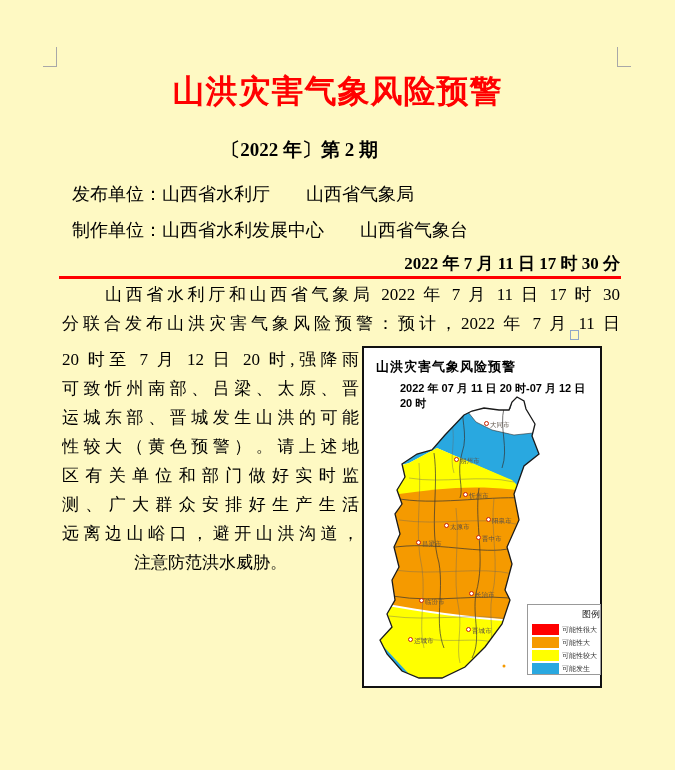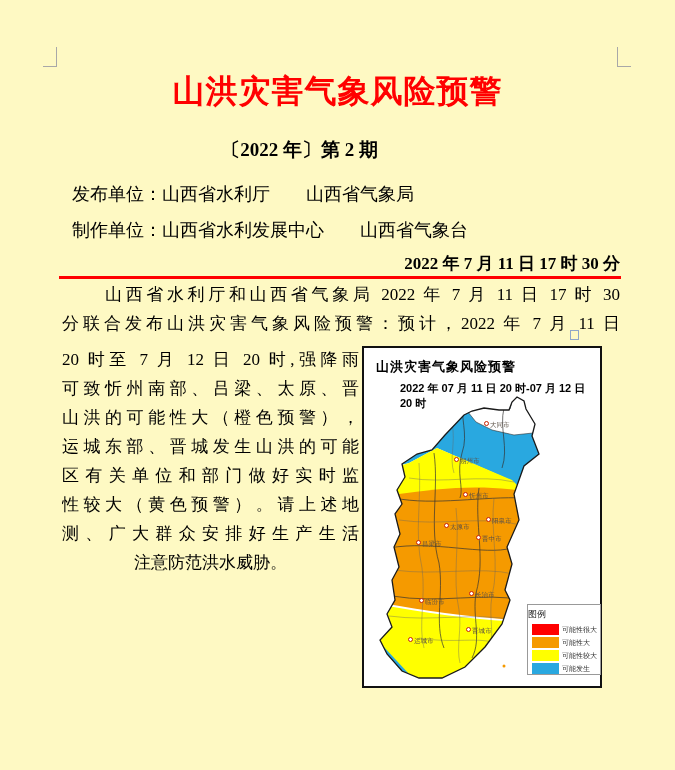--- a/index.html
+++ b/index.html
@@ -35,21 +35,21 @@
   .map-title{position:absolute;left:12px;top:10px;font-size:13px;font-weight:bold;letter-spacing:1px;}
   .map-subtitle{position:absolute;left:12px;top:33px;font-size:11px;font-weight:bold;margin-left:24px;}
   .map-box svg{position:absolute;left:0;top:0;}
   .cities{position:absolute;left:0;top:0;right:0;bottom:0;}
   .city{position:absolute;font-size:6.5px;line-height:7px;color:#5a4f44;white-space:nowrap;}
   .cdot{display:inline-block;width:3px;height:3px;border:1px solid #cc2200;border-radius:50%;
         margin-right:1px;vertical-align:1px;background:#fff;}
   
   .legend{position:absolute;left:163px;top:256px;width:74px;height:71px;background:#fff;
           border:1px solid #999;box-sizing:border-box;}
-  .legend-title{text-align:left;font-size:9px;margin-top:3px;margin-bottom:2px;color:#222;}
+  .legend-title{text-align:right;font-size:9px;margin-top:3px;margin-bottom:2px;color:#222;}
   .legend-row{height:13px;margin:0 0 0 4px;display:flex;align-items:center;}
   .swatch{display:inline-block;width:27px;height:11px;margin-right:3px;}
   .legend-label{font-size:7px;color:#333;white-space:nowrap;}
 </style>
 </head>
 <body>
 
 <div class="page">
 
   <div class="crop-mark crop-tl"></div>
@@ -74,32 +74,32 @@
 
   </div>
 
   <div class="body-narrow">
 
       <div class="bline">20 时至 7 月 12 日 20 时,强降雨</div>
 
       <div class="bline">可致忻州南部、吕梁、太原、晋</div>
 
 
-      <div class="bline">山洪的可能性大（橙色预警），</div>
 
 
       <div class="bline">运城东部、晋城发生山洪的可能</div>
 
+      <div class="bline">性较大（黄色预警）。请上述地</div>
+
       <div class="bline">区有关单位和部门做好实时监</div>
 
-      <div class="bline">性较大（黄色预警）。请上述地</div>
-
       <div class="bline">测、广大群众安排好生产生活</div>
 
 
+      <div class="bline">远离边山峪口，避开山洪沟道，</div>
 
       <div class="bline">注意防范洪水威胁。</div>
 
   </div>
 
   <div class="anchor-mark"></div>
 
   <div class="map-box">
     <svg width="236" height="338" viewBox="0 0 236 338">
       <defs>

